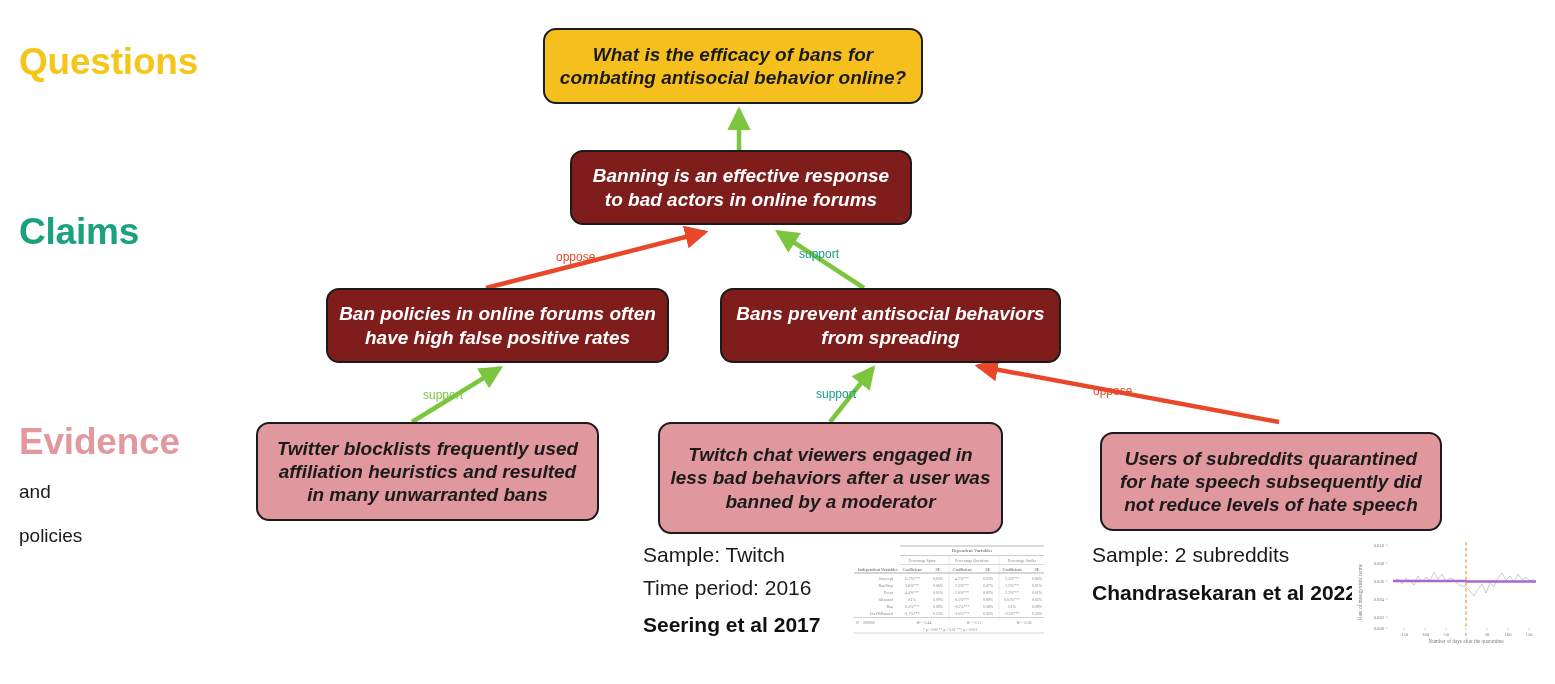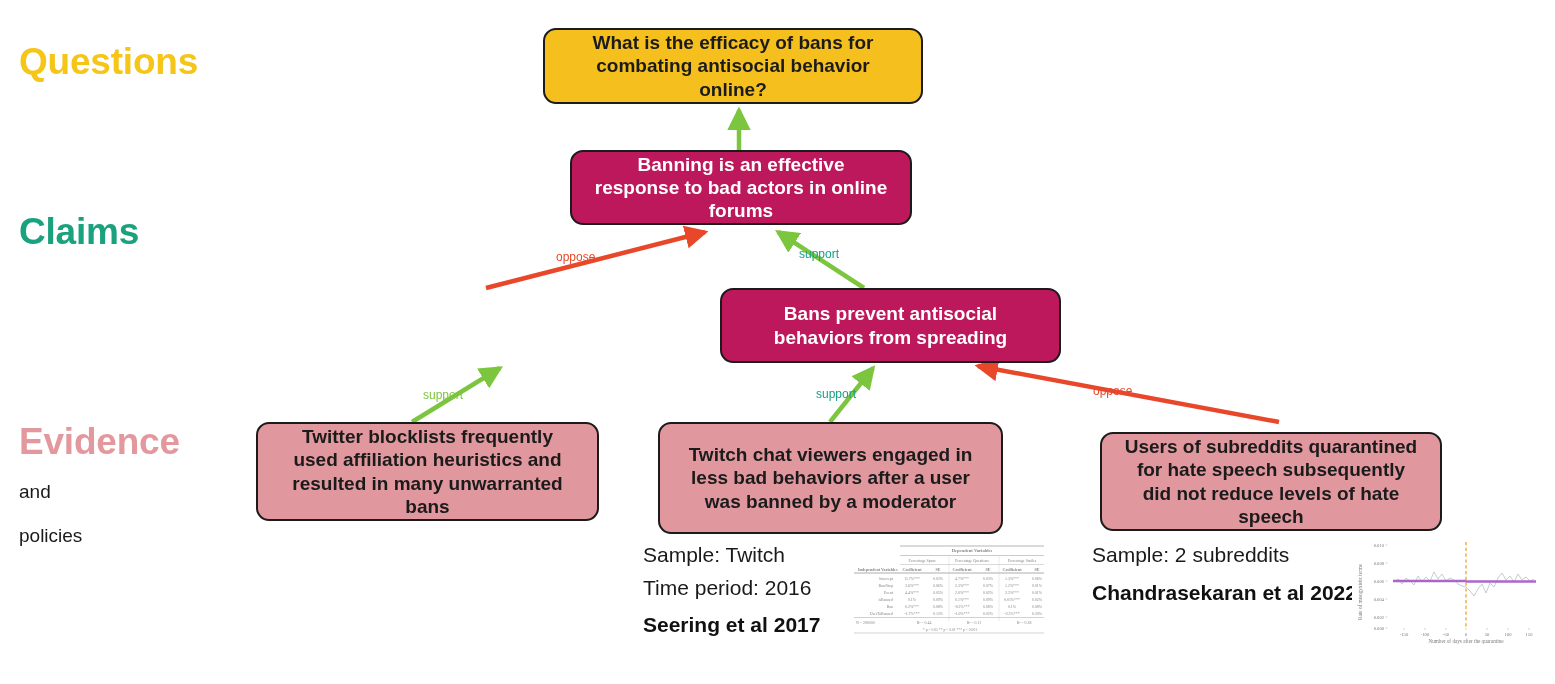--- a/index.html
+++ b/index.html
@@ -59,30 +59,31 @@
     position: absolute;
     box-sizing: border-box;
     border: 2.5px solid #1b1b1b;
     border-radius: 13px;
     display: flex;
     align-items: center;
     justify-content: center;
     text-align: center;
     font-weight: bold;
     line-height: 1.22;
-    padding: 4px 22px;
+    padding: 4px 10px;
     z-index: 5;
+    font-style: italic;
   }
   .node-question {
     background: #f5c01e;
     color: #1b1b1b;
     font-size: 19px;
   }
   .node-claim {
-    background: #be185d;
+    background: #7f1d1d;
     color: #ffffff;
     font-size: 19px;
   }
   .node-evidence {
     background: #e0979e;
     color: #1b1b1b;
     font-size: 19px;
   }
 
   #node-q1       { left: 543px; top: 28px;  width: 380px; height: 76px; }
@@ -196,20 +197,21 @@
 
     <g>
       <line x1="1279" y1="422" x2="978" y2="366" stroke="#e8472a" stroke-width="4.5" marker-end="url(#arrow-red)"></line>
     </g>
   </svg>
 
   <div class="node node-question" id="node-q1">What is the efficacy of bans for combating antisocial behavior online?</div>
 
   <div class="node node-claim" id="node-c1">Banning is an effective response to bad actors in online forums</div>
 
+  <div class="node node-claim" id="node-c2">Ban policies in online forums often have high false positive rates</div>
 
   <div class="node node-claim" id="node-c3">Bans prevent antisocial behaviors from spreading</div>
 
   <div class="node node-evidence" id="node-e1">Twitter blocklists frequently used affiliation heuristics and resulted in many unwarranted bans</div>
 
   <div class="node node-evidence" id="node-e2">Twitch chat viewers engaged in less bad behaviors after a user was banned by a moderator</div>
 
   <div class="node node-evidence" id="node-e3">Users of subreddits quarantined for hate speech subsequently did not reduce levels of hate speech</div>
 
   <div class="edge-label" id="edge-label-oppose-1">oppose</div>

